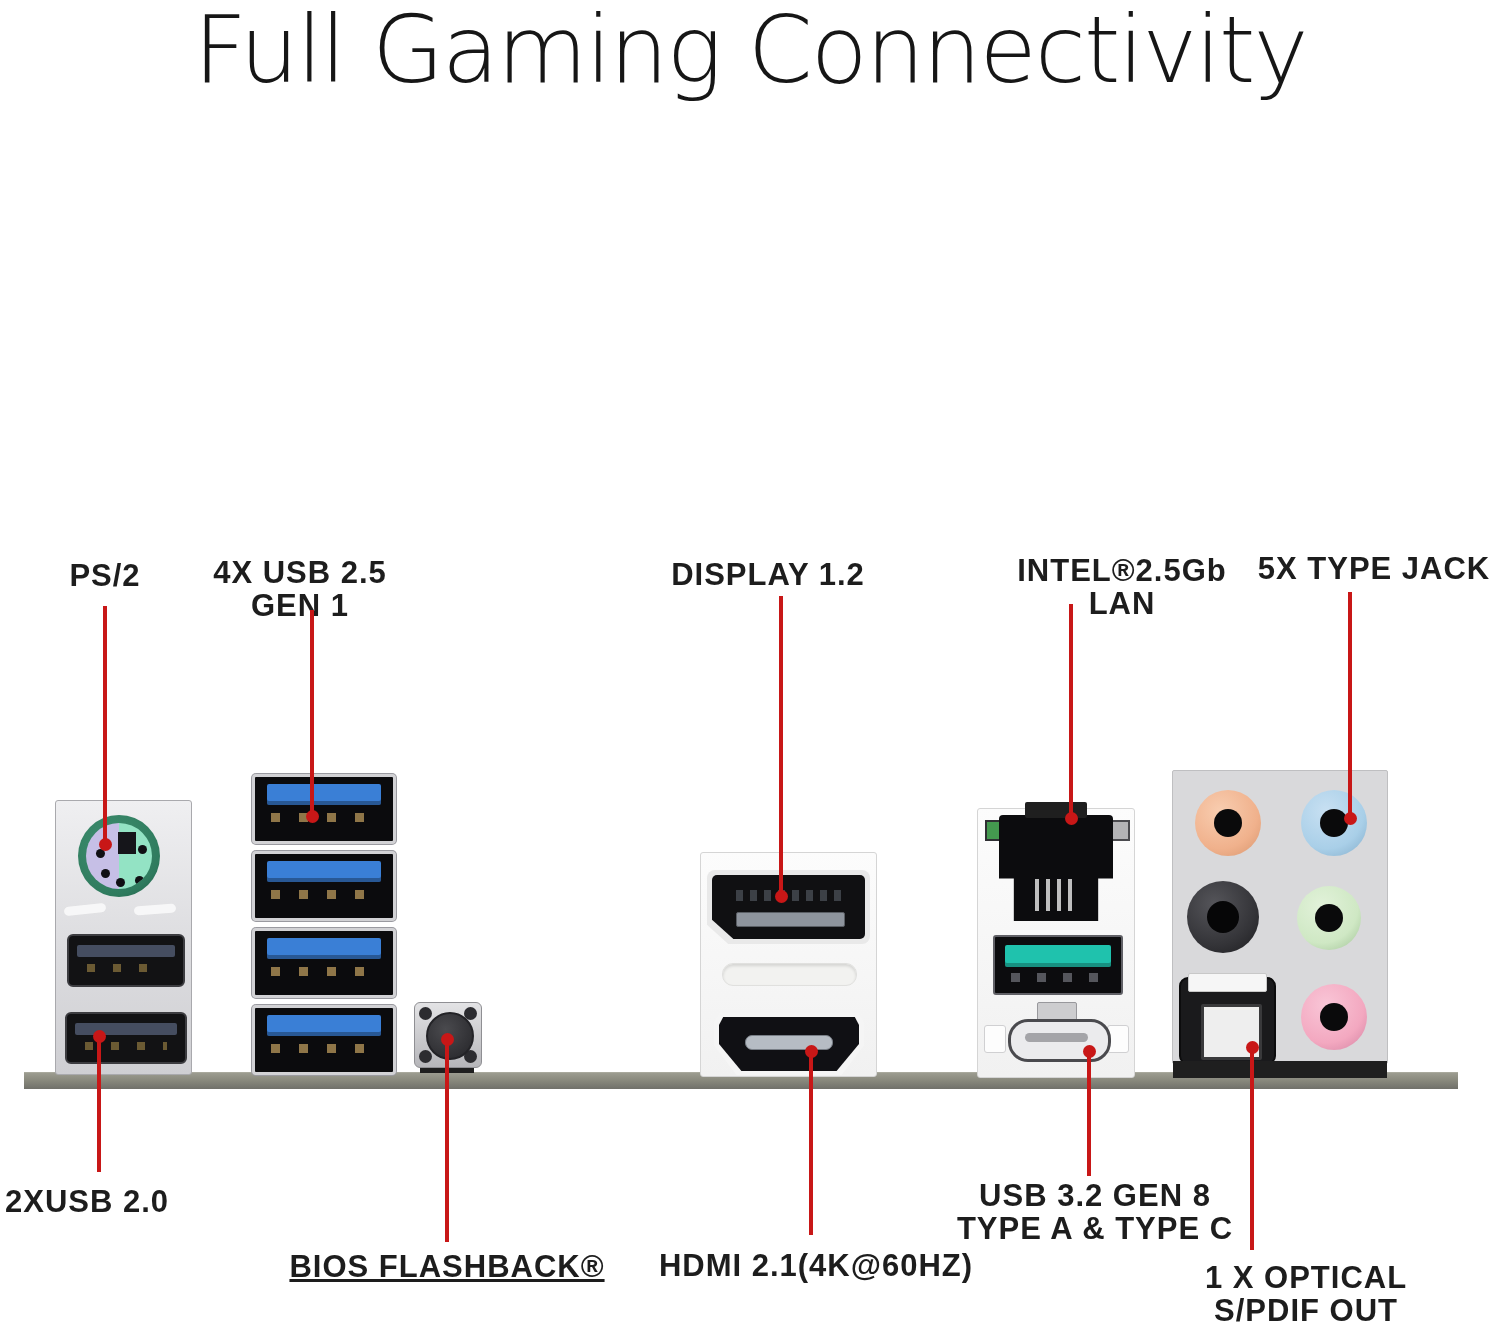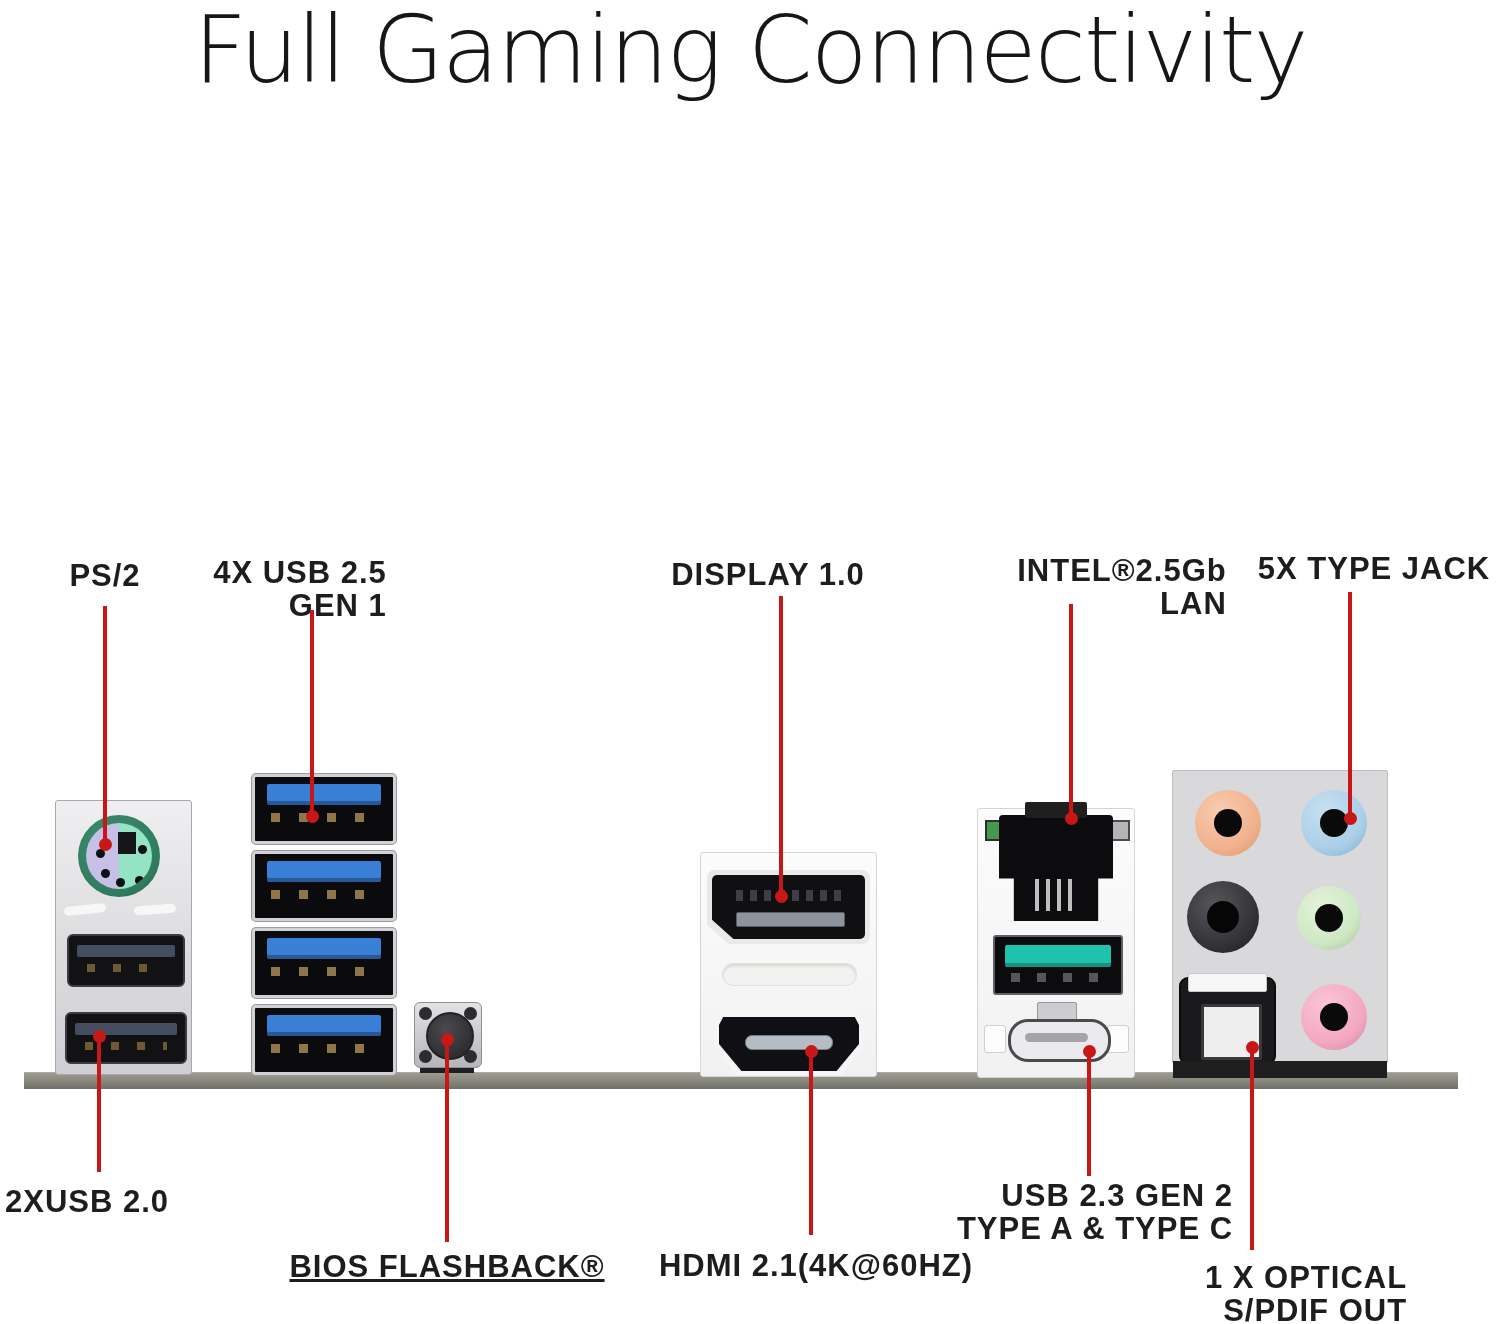--- a/index.html
+++ b/index.html
@@ -2,21 +2,21 @@
 <html style="--accent_red: #c81717; --usb3_blue: #3a7fd6; --usb_teal: #1fc2ad; --ps2_purple: #c6bfe6; --ps2_mint: #93e3c4; --ps2_ring: #2f7b5e; --led_green: #44994f; --jack_orange: #f0b18c; --jack_blue: #a9cfe8; --jack_green: #cfe8c4; --jack_pink: #f3a8c0; --jack_black: #343438;"><head>
 <meta charset="utf-8">
 <style>
   html,body{margin:0;padding:0;background:#ffffff;}
   .stage{position:relative;width:1500px;height:1324px;background:#ffffff;overflow:hidden;
          font-family:"Liberation Sans","DejaVu Sans",sans-serif;}
   .title{position:absolute;left:0;top:2px;width:100%;text-align:center;
          font-family:"DejaVu Sans","Liberation Sans",sans-serif;
          font-weight:200;font-size:93px;letter-spacing:-2px;color:#161616;line-height:1.05;}
   .lbl{position:absolute;font-weight:700;font-size:31px;letter-spacing:1px;color:#1d1d1d;
-       white-space:nowrap;transform:translateX(-50%);text-align:right;line-height:30px;}
+       white-space:nowrap;transform:translateX(-50%);text-align:center;line-height:30px;}
   .lbl.noc{transform:none;text-align:left;}
   .lbl .l2{margin-top:3px;}
   .vline{position:absolute;width:4px;background:var(--accent_red,#c81717);z-index:30;}
   .rdot{position:absolute;width:13px;height:13px;border-radius:50%;background:var(--accent_red,#c81717);z-index:31;}
   .strip{position:absolute;left:24px;top:1072px;width:1434px;height:16px;
          background:linear-gradient(180deg,#9c9c90 0%,#89897d 45%,#70706a 100%);
          border-top:1px solid #a9a99d;z-index:1;}
   .mark{position:absolute;background:#1f1f1f;z-index:2;}
   .block{position:absolute;z-index:5;}
   
@@ -97,32 +97,32 @@
 
 <div class="stage">
 
   <div class="title">Full Gaming Connectivity</div>
 
   <div class="lbl" style="left:105px;top:561px;">PS/2</div>
   <div class="lbl" style="left:300px;top:558px;">
     <div>4X USB 2.5</div>
     <div class="l2">GEN 1</div>
   </div>
-  <div class="lbl" style="left:768px;top:560px;">DISPLAY 1.0</div>
+  <div class="lbl" style="left:768px;top:560px;">DISPLAY 1.2</div>
   <div class="lbl" style="left:1122px;top:556px;">
     <div>INTEL®2.5Gb</div>
     <div class="l2">LAN</div>
   </div>
   <div class="lbl" style="left:1374px;top:554px;">5X TYPE JACK</div>
 
   <div class="lbl noc" style="left:5px;top:1187px;">2XUSB 2.0</div>
   <div class="lbl" style="left:447px;top:1252px;text-decoration:underline;">BIOS FLASHBACK®</div>
   <div class="lbl" style="left:816px;top:1251px;">HDMI 2.1(4K@60HZ)</div>
   <div class="lbl" style="left:1095px;top:1181px;">
-    <div>USB 2.3 GEN 2</div>
+    <div>USB 3.2 GEN 8</div>
     <div class="l2">TYPE A &amp; TYPE C</div>
   </div>
   <div class="lbl" style="left:1306px;top:1263px;">
     <div>1 X OPTICAL</div>
     <div class="l2">S/PDIF OUT</div>
   </div>
 
   <div class="vline" style="left:103px;top:606px;height:238px;"></div>
   <div class="rdot" style="left:99px;top:838px;"></div>
   <div class="vline" style="left:310px;top:610px;height:206px;"></div>

